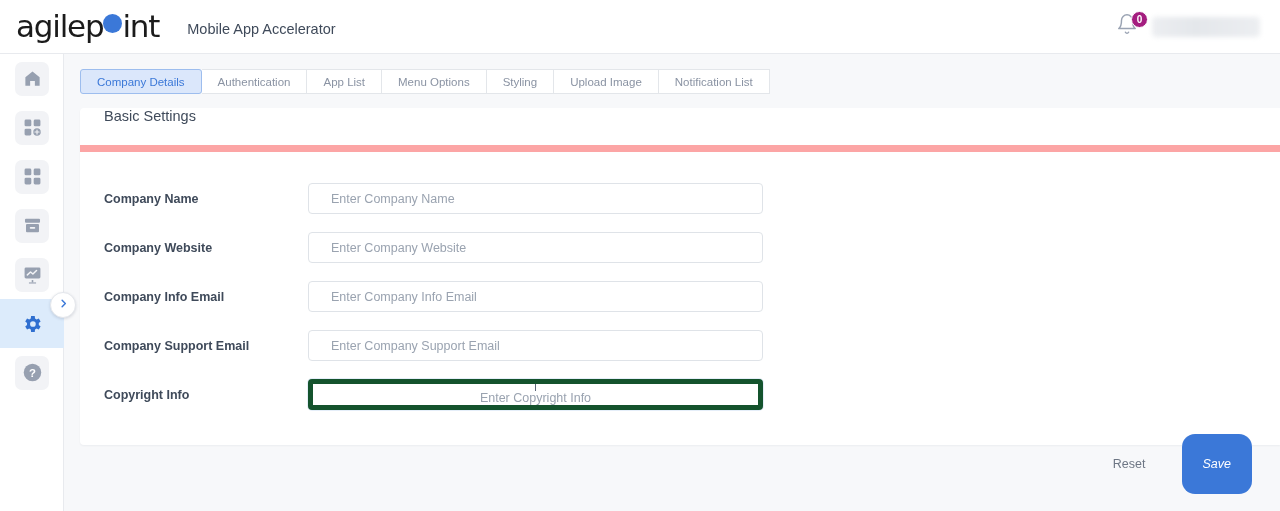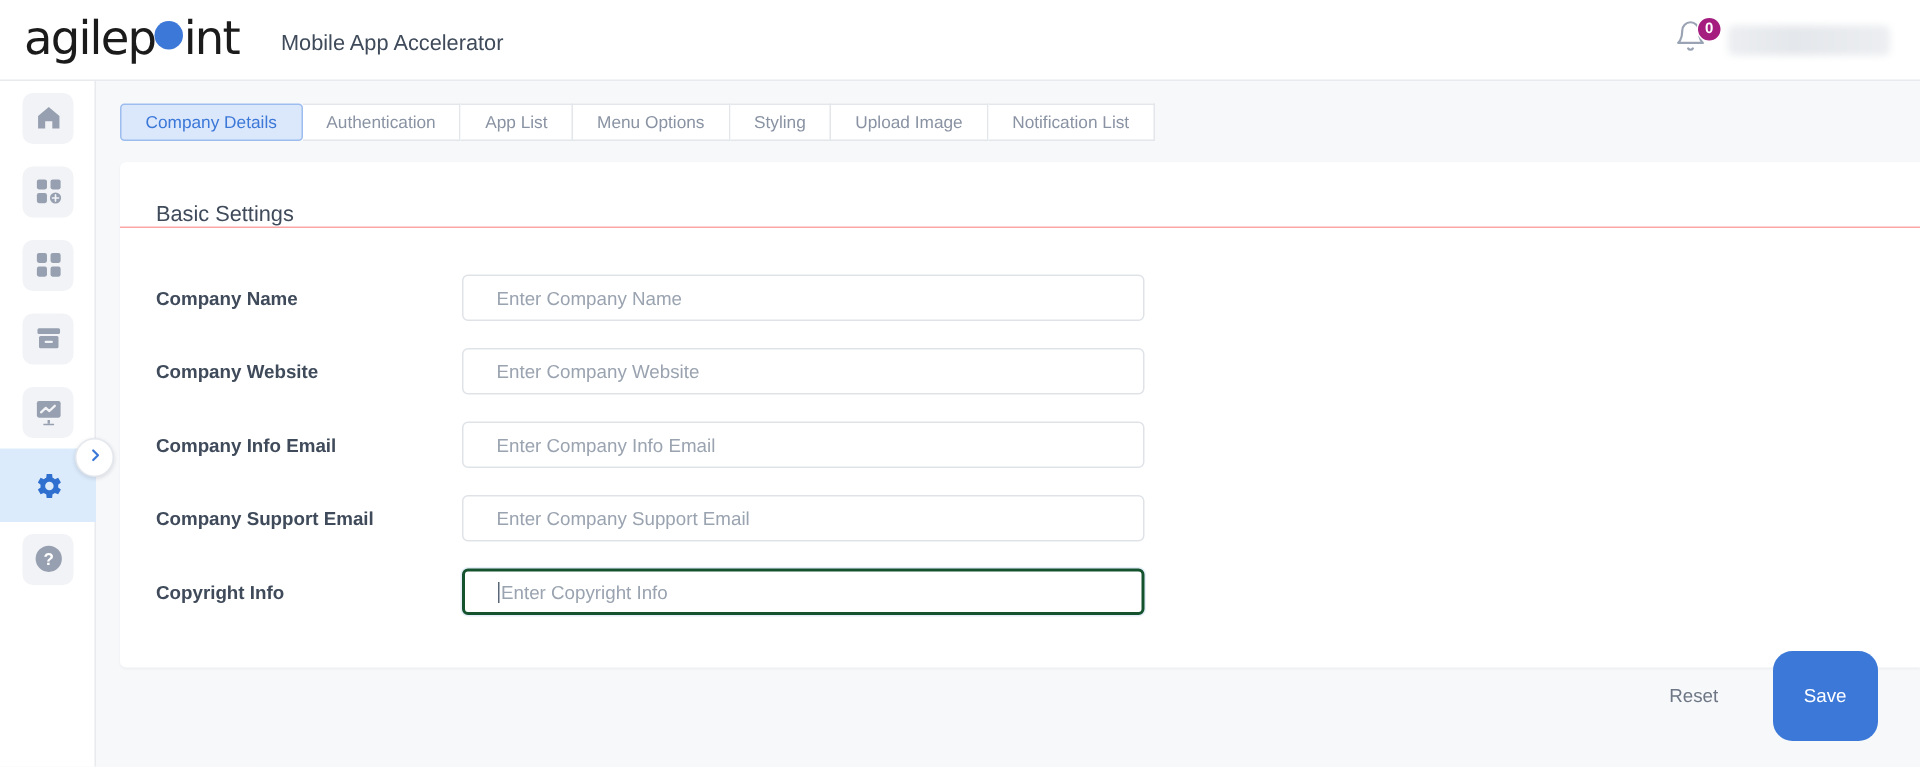--- a/index.html
+++ b/index.html
@@ -115,23 +115,23 @@
 
   .panel {
     position: absolute; top: 54px; left: 16px;
     width: 1200px;
     background: #ffffff;
     border-top-left-radius: 4px;
     border-bottom-left-radius: 4px;
     box-shadow: 0 1px 2px rgba(20,30,60,.05);
   }
   .panel-head {
-    height: 44px; display: flex; align-items: flex-end;
+    height: 44px; display: flex; align-items: flex-start;
     padding-left: 24px;
-    border-bottom: 1px solid #fca5a5;
+    border-bottom: 7px solid #fca5a5;
   }
   .panel-title { font-size: 14.5px; color: #3f4a5a; font-weight: 400; }
 
   .form { padding: 22px 0 26px 0; }
   .row {
     display: flex; align-items: center;
     height: 49px;
   }
   .row-label {
     width: 228px; padding-left: 24px;
@@ -139,22 +139,23 @@
   }
   .field {
     width: 455px; height: 31px;
     border: 1px solid #dfe3e8; border-radius: 4px;
     display: flex; align-items: center;
     padding: 0 22px;
     font-size: 12.5px; color: #9aa3b0;
     background: #fff;
   }
   .field.focused {
-    border: 2px solid #14532d;
+    border: 5px solid #14532d;
     box-shadow: 0 0 0 1px rgba(111,160,224,.18);
+    flex-direction: column;
   }
   .caret {
     display: inline-block; width: 1px; height: 14px;
     background: #5b6678; margin-right: 1px;
   }
 
   .footer {
     position: absolute; top: 380px; left: 0;
     width: 1216px; height: 60px;
     display: flex; justify-content: flex-end;
@@ -162,20 +163,21 @@
   }
   .btn-reset {
     font-size: 12.5px; color: #6d7684; background: none; border: none;
     font-family: "Liberation Sans", sans-serif;
   }
   .btn-save {
     background: #3b78d8; color: #fff;
     font-size: 12.5px; border: none; border-radius: 13px;
     padding: 6px 21px;
     font-family: "Liberation Sans", sans-serif;
+    font-style: italic;
   }
 </style>
 </head>
 <body>
 
 <div class="topbar">
   <div class="logo-wrap">
     <span class="logo-text">
       <span>agilep</span>
         <span class="logo-dot"></span>

